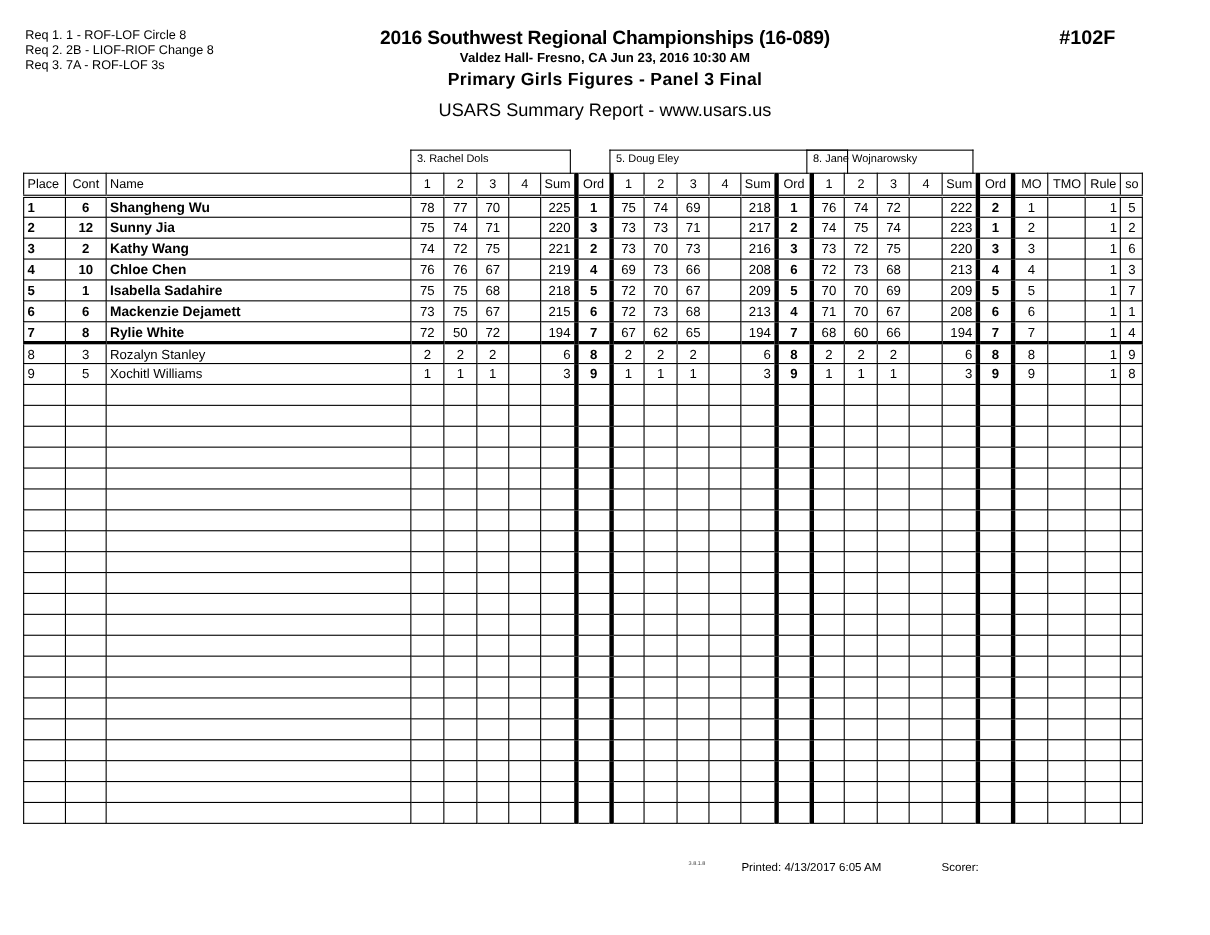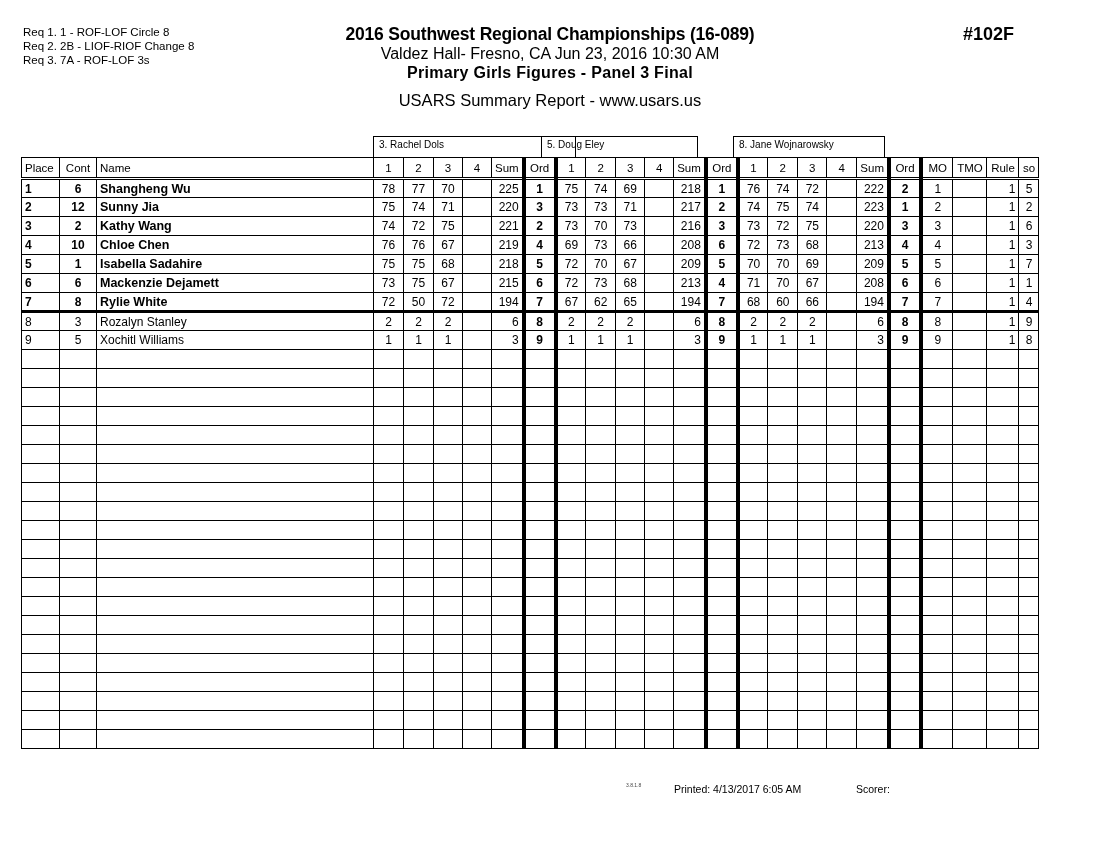--- a/index.html
+++ b/index.html
@@ -1,21 +1,21 @@
 <!DOCTYPE html>
 <html><head>
 <meta charset="utf-8">
 <style>
   html, body { margin:0; padding:0; background:#fff; }
   body { width:1100px; height:850px; position:relative; font-family:"Liberation Sans", sans-serif; color:#000; overflow:hidden; }
   .reqs { position:absolute; left:23px; top:25px; font-size:11.5px; line-height:14px; }
   .reqs div { white-space:nowrap; }
   .title { position:absolute; left:300px; width:500px; text-align:center; white-space:nowrap; }
   .t1 { top:24px; font-size:17.5px; font-weight:bold; letter-spacing:-0.2px; }
-  .t2 { top:45px; font-size:16px; }
+  .t2 { top:45px; font-size:12px;font-weight:bold; }
   .t3 { top:64px; font-size:16px; font-weight:bold; letter-spacing:0.3px; }
   .t4 { top:91px; font-size:16.5px; }
   .evnum { position:absolute; left:963px; top:24px; font-size:18px; font-weight:bold; }
 
   .judge-box { position:absolute; top:136px; height:22px; border:1px solid #000; border-bottom:none; font-size:10px; box-sizing:border-box; padding:2px 0 0 5px; white-space:nowrap; }
 
   table.grid { position:absolute; left:21px; top:157px; border-collapse:collapse; table-layout:fixed; font-size:12px; }
   table.grid td { border:1px solid #000; height:19px; padding:0 3px; box-sizing:border-box; white-space:nowrap; overflow:hidden; }
   table.grid tr.hdr td { height:21px; font-size:11.5px; border-bottom:3px double #000; }
   .c { text-align:center; }
@@ -35,22 +35,22 @@
   <div>Req  2.  2B - LIOF-RIOF Change 8</div>
   <div>Req  3.  7A - ROF-LOF 3s</div>
 </div>
 
 <div class="title t1">2016 Southwest Regional Championships (16-089)</div>
 <div class="title t2">Valdez Hall- Fresno, CA  Jun 23, 2016  10:30 AM</div>
 <div class="title t3">Primary Girls Figures - Panel 3 Final</div>
 <div class="title t4">USARS Summary Report - www.usars.us</div>
 <div class="evnum">#102F</div>
 
-<div class="judge-box" style="left:373px;width:203px;">3.  Rachel Dols</div>
-<div class="judge-box" style="left:541px;width:157px;">5.  Doug Eley</div>
+<div class="judge-box" style="left:373px;width:146px;">3.  Rachel Dols</div>
+<div class="judge-box" style="left:554px;width:217px;">5.  Doug Eley</div>
 <div class="judge-box" style="left:733px;width:152px;">8.  Jane Wojnarowsky</div>
 
 <table class="grid">
   <colgroup>
     <col style="width:38px">
       <col style="width:37px">
       <col style="width:277px">
     <col style="width:30px">
       <col style="width:30px">
       <col style="width:29px">

